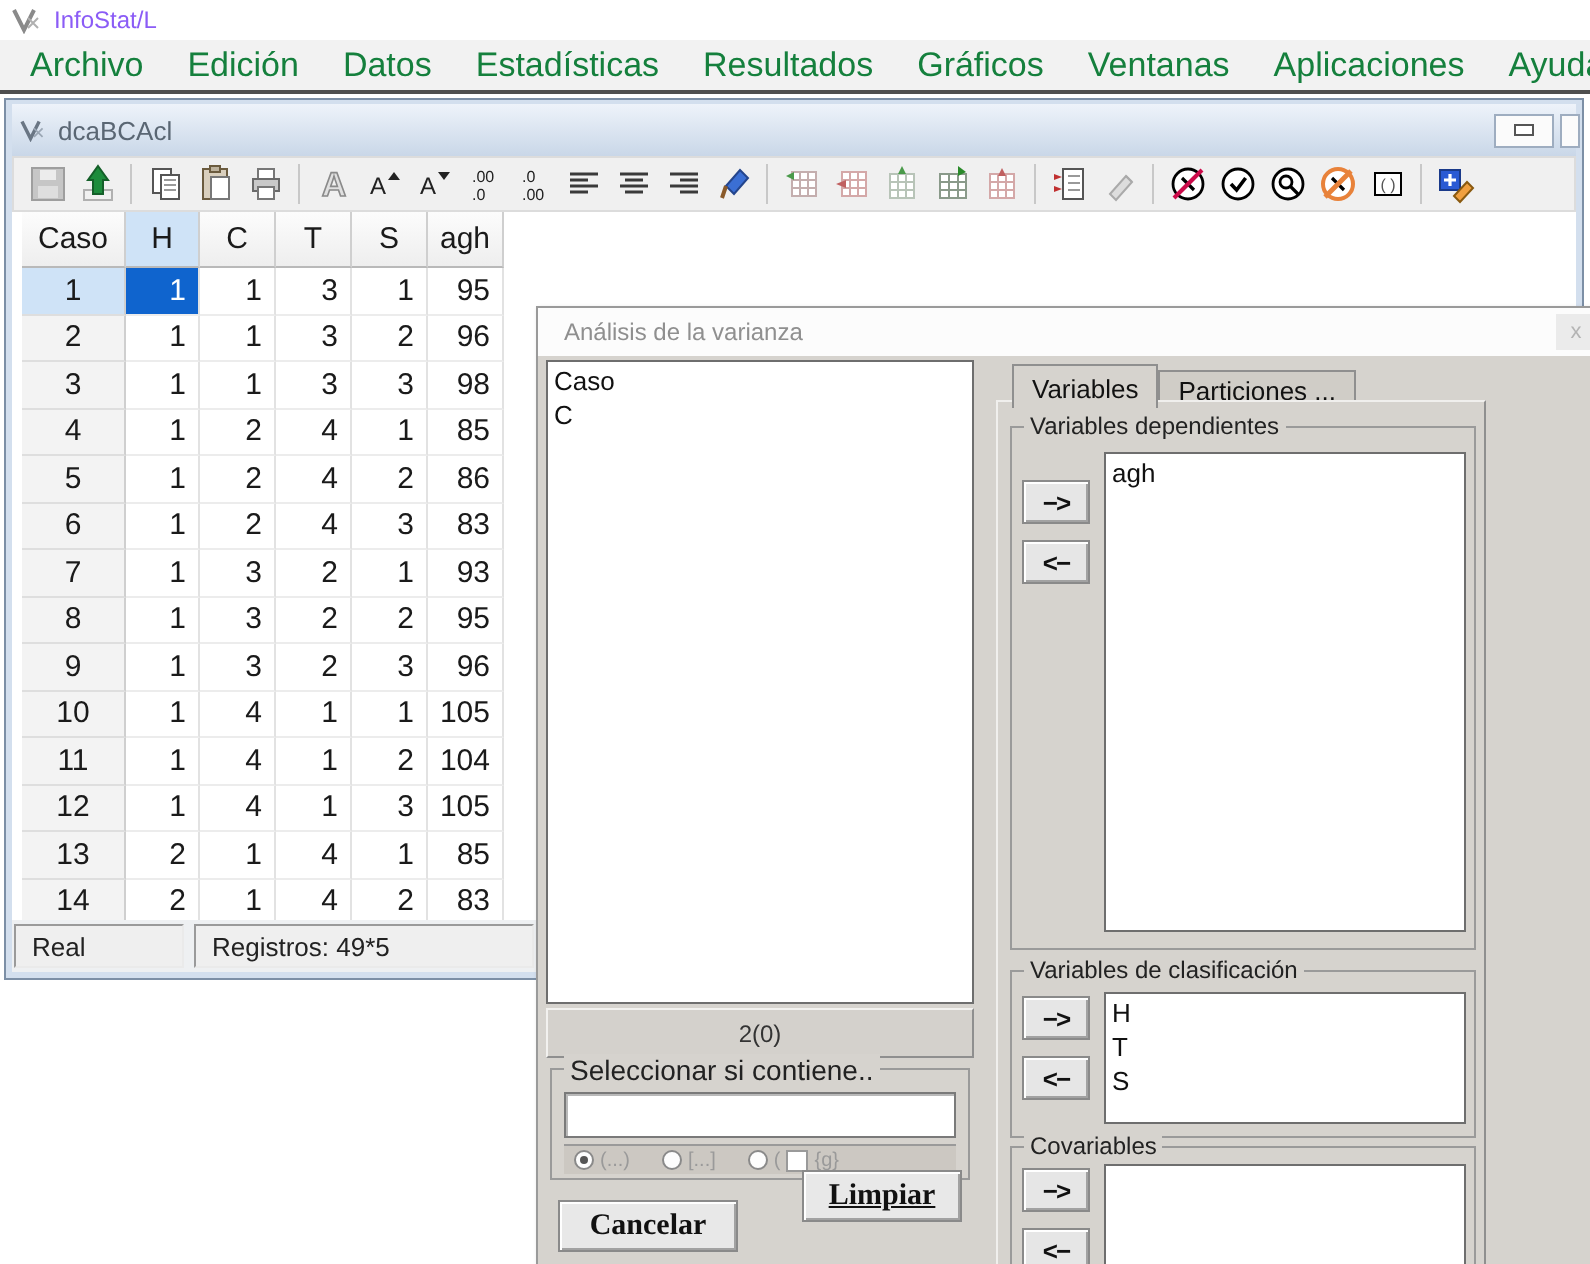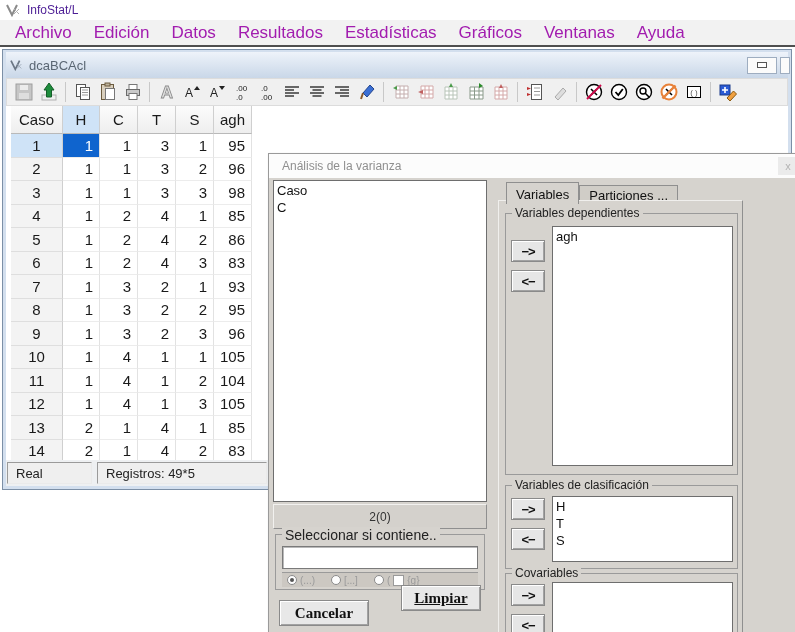--- a/index.html
+++ b/index.html
@@ -1,26 +1,26 @@
 <!DOCTYPE html>
 <html><head>
 <meta charset="utf-8">
 <style>
   * { margin:0; padding:0; box-sizing:border-box; }
   html,body { width:795px; height:632px; background:#ffffff; overflow:hidden;
               font-family:"Liberation Sans", sans-serif; }
 
   
   .app-titlebar { height:20px; background:#ffffff; display:flex; align-items:center; padding-left:6px; }
-  .app-title { font-size:12px; color:#4c1d95; margin-left:5px; }
+  .app-title { font-size:12px; color:#8b5cf6; margin-left:5px; }
 
   
   .menubar { height:27px; background:#f2f2f2; display:flex; align-items:center;
              padding-left:4px; border-bottom:2px solid #4f4f4f; }
-  .menu-item { font-size:17px; color:#a21caf; padding:0 11px; height:100%; display:flex; align-items:center; cursor:default; }
+  .menu-item { font-size:17px; color:#15803d; padding:0 11px; height:100%; display:flex; align-items:center; cursor:default; }
 
   
   .doc-window { position:absolute; left:2px; top:49px; width:790px; height:441px;
                 background:#d3dfee; border:1px solid #7c8fa6; padding:2px 3px 3px 3px;
                 display:flex; flex-direction:column; }
   .doc-titlebar { height:26px; background:linear-gradient(#eef3fa,#c9d7e8);
                   display:flex; align-items:center; padding:0 4px; }
   .doc-title { font-size:13px; color:#5a6673; margin-left:5px; flex:1; }
   .win-btn { width:30px; height:17px; background:#fbfbfb; border:1px solid #9eadc0;
              display:flex; align-items:center; justify-content:center; margin-left:3px; }
@@ -132,24 +132,25 @@
       <path d="M8 6 l5 5 M13 6 l-5 5" stroke="#b0b0b0" stroke-width="1"></path>
     </svg>
   </span>
   <span class="app-title">InfoStat/L</span>
 </div>
 
 <div class="menubar" id="menubar">
     <div class="menu-item">Archivo</div>
     <div class="menu-item">Edición</div>
     <div class="menu-item">Datos</div>
+    <div class="menu-item">Estadísticas</div>
     <div class="menu-item">Resultados</div>
-    <div class="menu-item">Estadísticas</div>
     <div class="menu-item">Gráficos</div>
     <div class="menu-item">Ventanas</div>
+    <div class="menu-item">Aplicaciones</div>
     <div class="menu-item">Ayuda</div>
   </div>
 
 <div class="doc-window">
   <div class="doc-titlebar">
     <span>
       <svg width="14" height="12" viewBox="0 0 16 14">
         <path d="M1 2 L6 12 L11 2" fill="none" stroke="#6a7684" stroke-width="2"></path>
         <path d="M8 6 l5 5 M13 6 l-5 5" stroke="#9aa6b4" stroke-width="1"></path>
       </svg>

